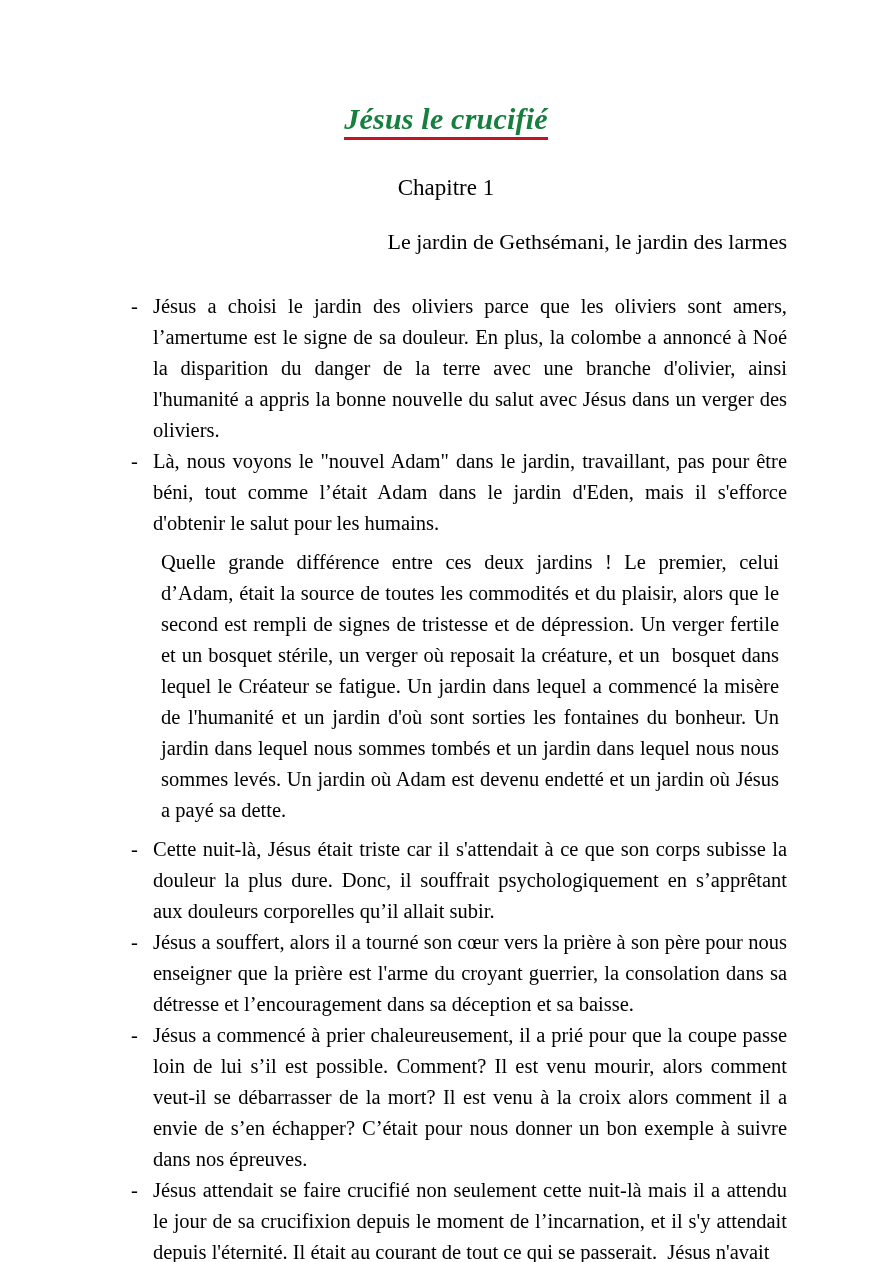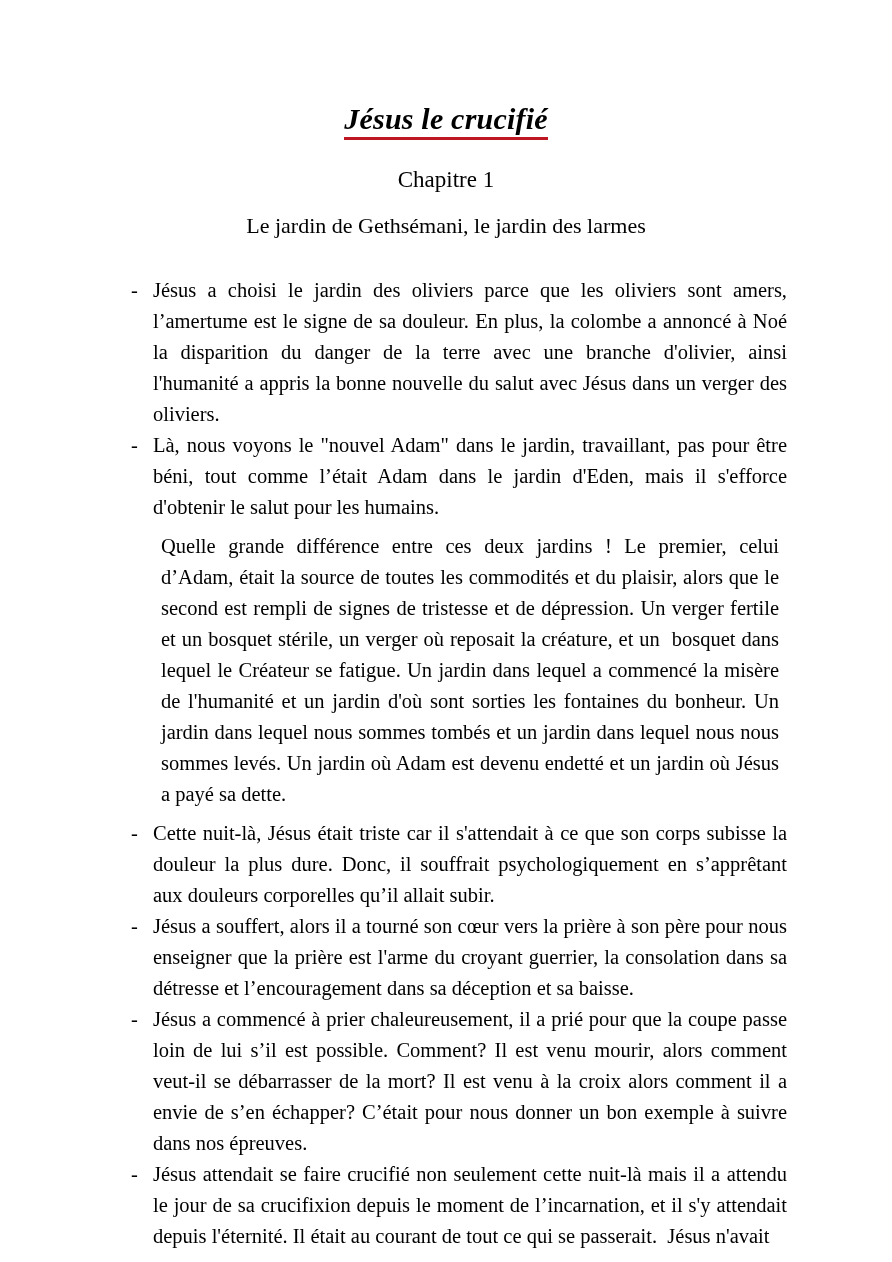--- a/index.html
+++ b/index.html
@@ -29,44 +29,44 @@
   }
 
   
   .doc-title {
     margin: 0;
     padding: 0;
     text-align: center;
     font-size: 30px;
     font-weight: bold;
     font-style: italic;
-    color: #000000;
+    color: #15803d;
     line-height: 1;
     padding-top: 104px;
     letter-spacing: 0.2px;
   }
   .doc-title .ul {
     display: inline-block;
     border-bottom: 3px solid #BE1622;
     padding-bottom: 3px;
   }
 
   .chapter-line {
-    margin: 0;
+    margin: 8px;
     padding-top: 26px;
     text-align: center;
     font-size: 23px;
     font-weight: normal;
     line-height: 1.25;
   }
 
   .subtitle-line {
     margin: 0;
     padding-top: 17px;
-    text-align: center;
+    text-align: right;
     font-size: 22px;
     font-weight: normal;
     line-height: 1.25;
   }
 
   
   .body-list {
     margin: 0;
     padding: 0;
     padding-top: 36px;

